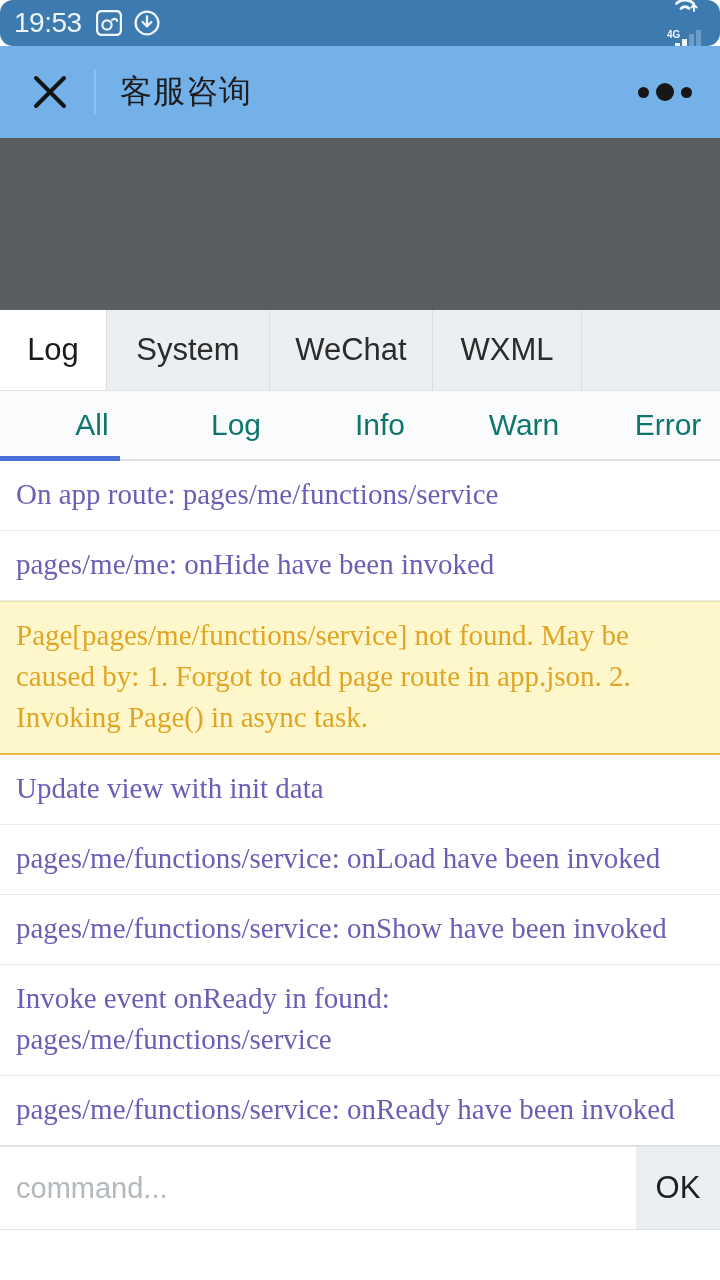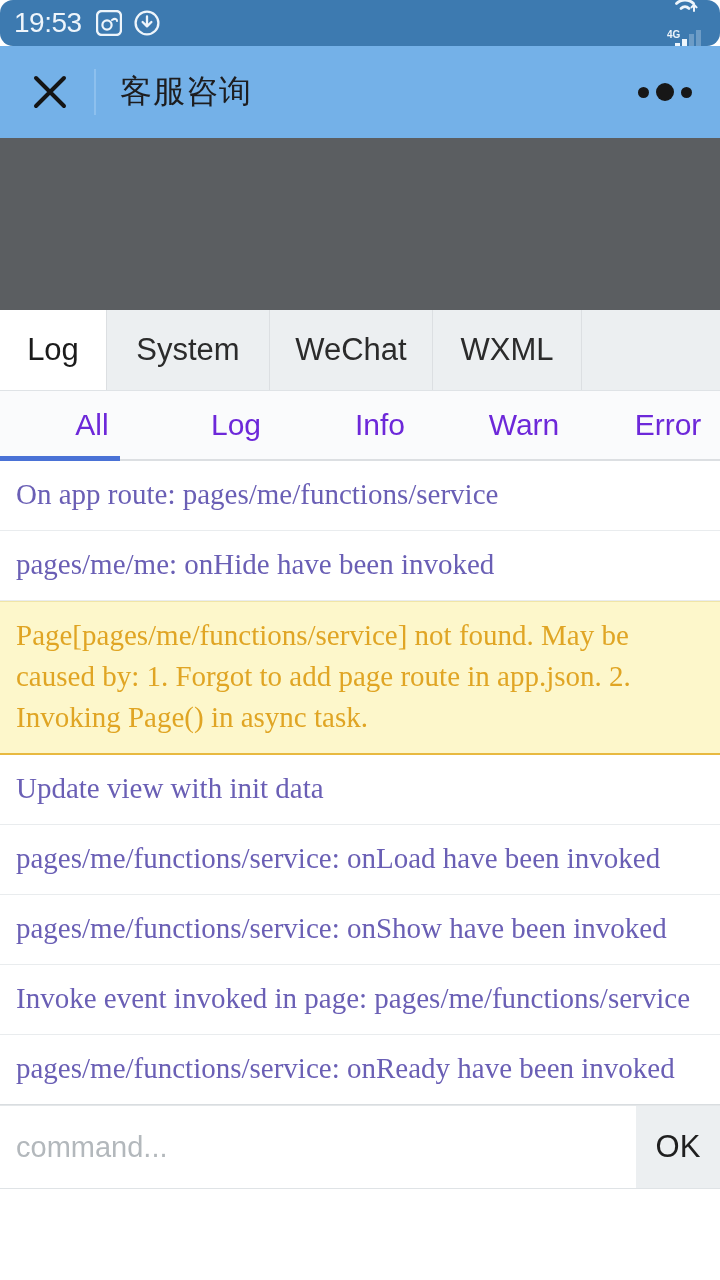--- a/index.html
+++ b/index.html
@@ -137,21 +137,21 @@
     background: #fafbfc;
     border-bottom: 2px solid #dcdfe2;
     position: relative;
   }
   .filter {
     flex: 1;
     display: flex;
     align-items: center;
     justify-content: center;
     font-size: 30px;
-    color: #6d28d9;
+    color: #0f766e;
     font-weight: 300;
     padding-left: 40px;
   }
   .filter-underline {
     position: absolute;
     left: 0;
     bottom: -2px;
     width: 120px;
     height: 5px;
     background: #4a72d6;
@@ -319,20 +319,20 @@
   <div class="filter-underline"></div>
 </div>
 
 <div class="loglist">
   <div class="logrow">On app route: pages/me/functions/service</div>
   <div class="logrow">pages/me/me: onHide have been invoked</div>
   <div class="logrow warn">Page[pages/me/functions/service] not found. May be caused by: 1. Forgot to add page route in app.json. 2. Invoking Page() in async task.</div>
   <div class="logrow">Update view with init data</div>
   <div class="logrow">pages/me/functions/service: onLoad have been invoked</div>
   <div class="logrow">pages/me/functions/service: onShow have been invoked</div>
-  <div class="logrow">Invoke event invoked in page: pages/me/functions/service</div>
+  <div class="logrow">Invoke event onReady in found: pages/me/functions/service</div>
   <div class="logrow last">pages/me/functions/service: onReady have been invoked</div>
 </div>
 
 <div class="cmdbar">
   <input class="cmd-input" type="text" placeholder="command..." style="">
   <div class="cmd-ok">OK</div>
 </div>
 
 </body></html>

